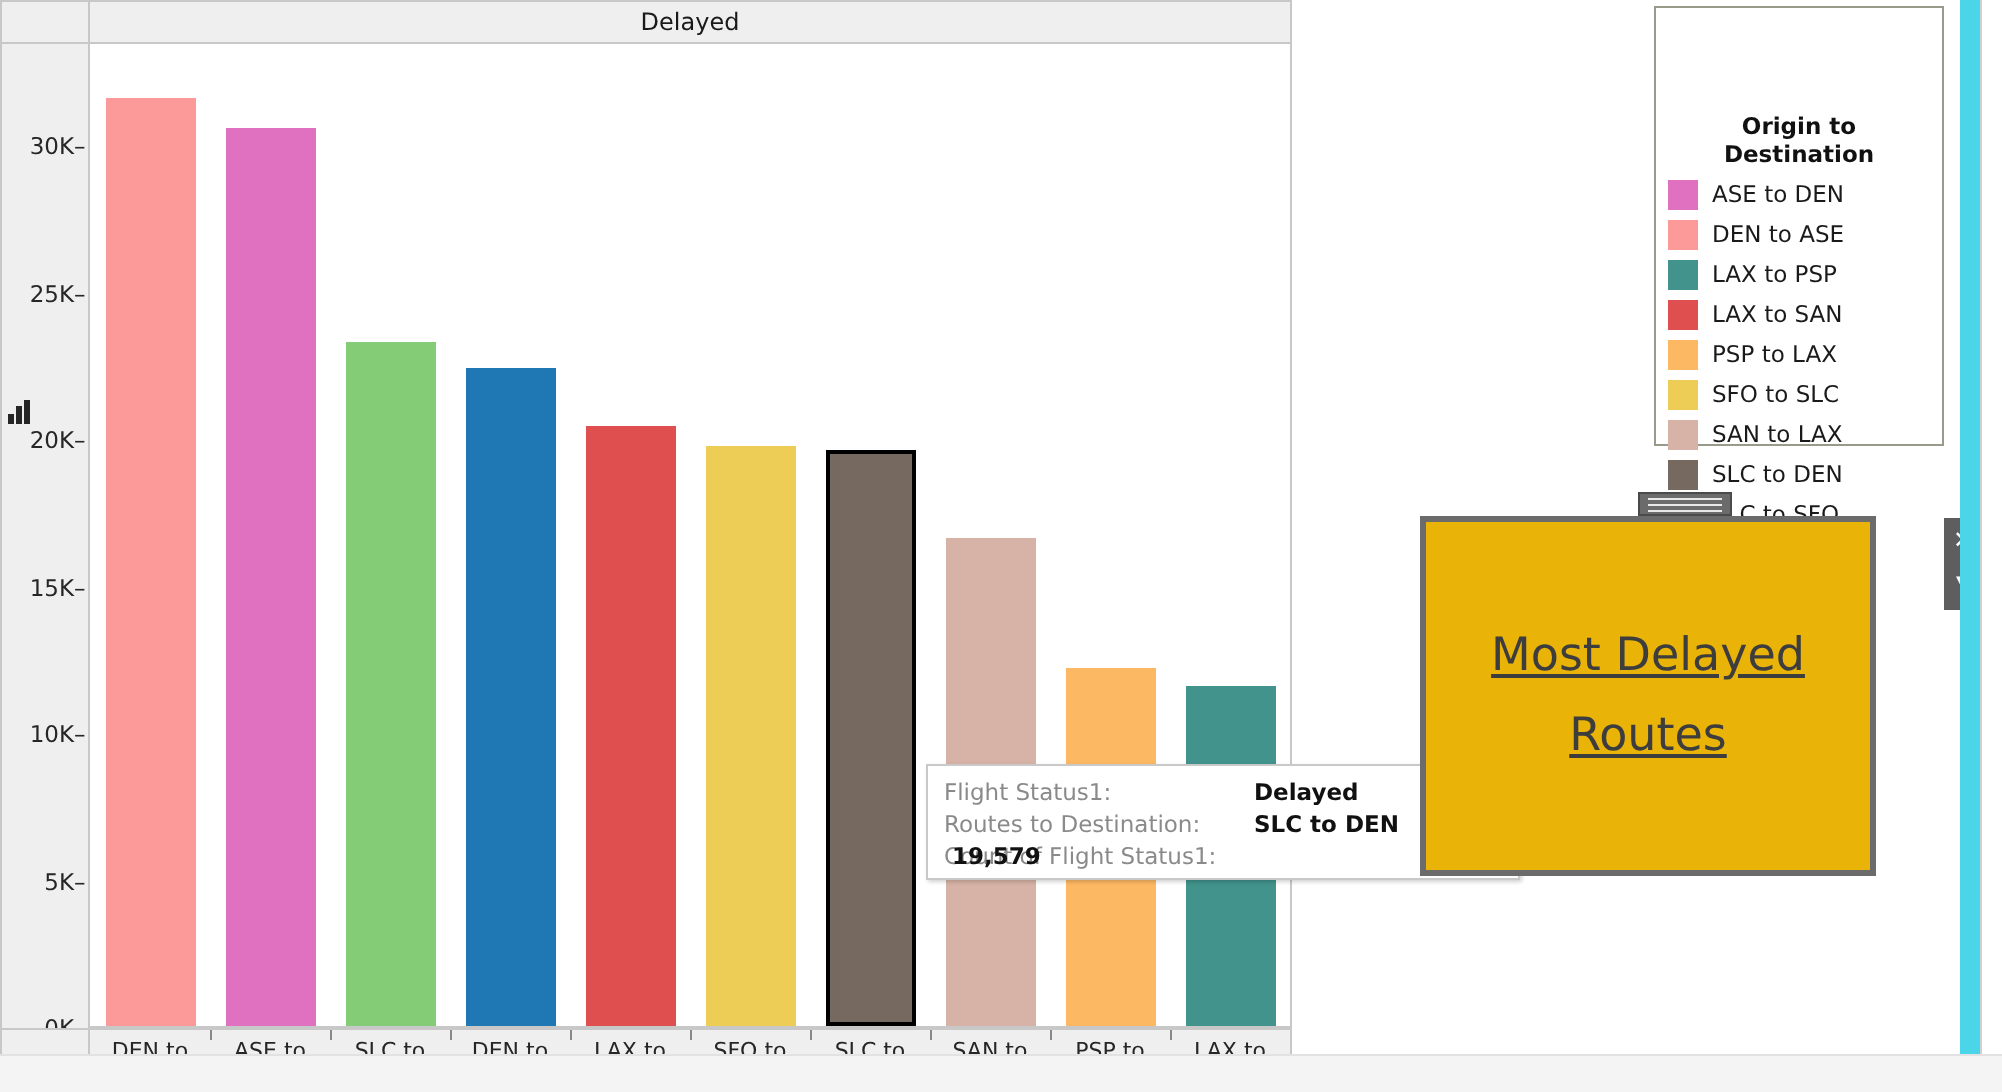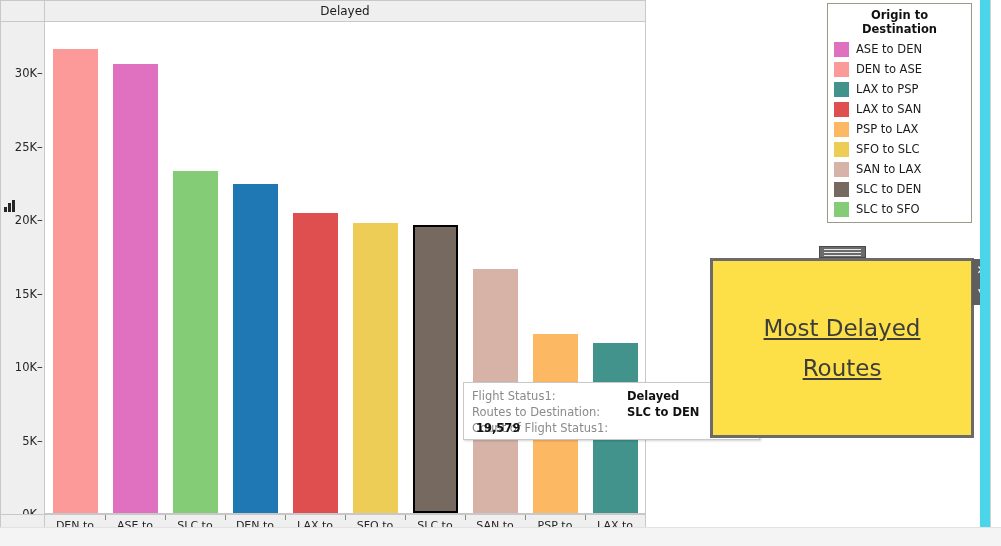--- a/index.html
+++ b/index.html
@@ -100,20 +100,21 @@
   }
 
   
   .legend {
     position: absolute; left: 827px; top: 3px; width: 145px; height: 220px;
     background: #ffffff; border: 1px solid #9a9a8a; padding: 4px 6px;
   }
   .legend-title {
     font-size: 11.5px; font-weight: bold; color: #111; text-align: center;
     margin-bottom: 3px;
+    margin-top: 48px;
   }
   .legend-item { display: flex; align-items: center; height: 20px; }
   .legend-sw { width: 15px; height: 15px; margin-right: 7px; flex: 0 0 auto; }
   .legend-lbl { font-size: 11.5px; color: #1a1a1a; }
 
   
   .tooltip {
     position: absolute; left: 463px; top: 382px; width: 297px; height: 58px;
     background: #ffffff; border: 1px solid #c9c9c9;
     box-shadow: 1px 1px 2px rgba(0,0,0,.18);
@@ -128,22 +129,22 @@
 
   
   .anno-handle {
     position: absolute; left: 819px; top: 246px; width: 47px; height: 12px;
     background: #6b6b6b; border: 1px solid #4a4a4a;
   }
   .anno-handle i {
     position: absolute; left: 4px; right: 4px; height: 1px; background: #e8e8e8;
   }
   .anno {
-    position: absolute; left: 710px; top: 258px; width: 264px; height: 180px;
-    background: #fde047; border: 3px solid #6b6b6b;
+    position: absolute; left: 710px; top: 258px; width: 228px; height: 180px;
+    background: #eab308; border: 3px solid #6b6b6b;
     display: flex; align-items: center; justify-content: center;
   }
   .anno-text {
     font-size: 23px; color: #3d3d3d; text-align: center; line-height: 40px;
     text-decoration: underline; width: 190px;
   }
   .anno-ctrls {
     position: absolute; left: 972px; top: 259px; width: 19px; height: 46px;
     background: #5e5e5e;
   }

